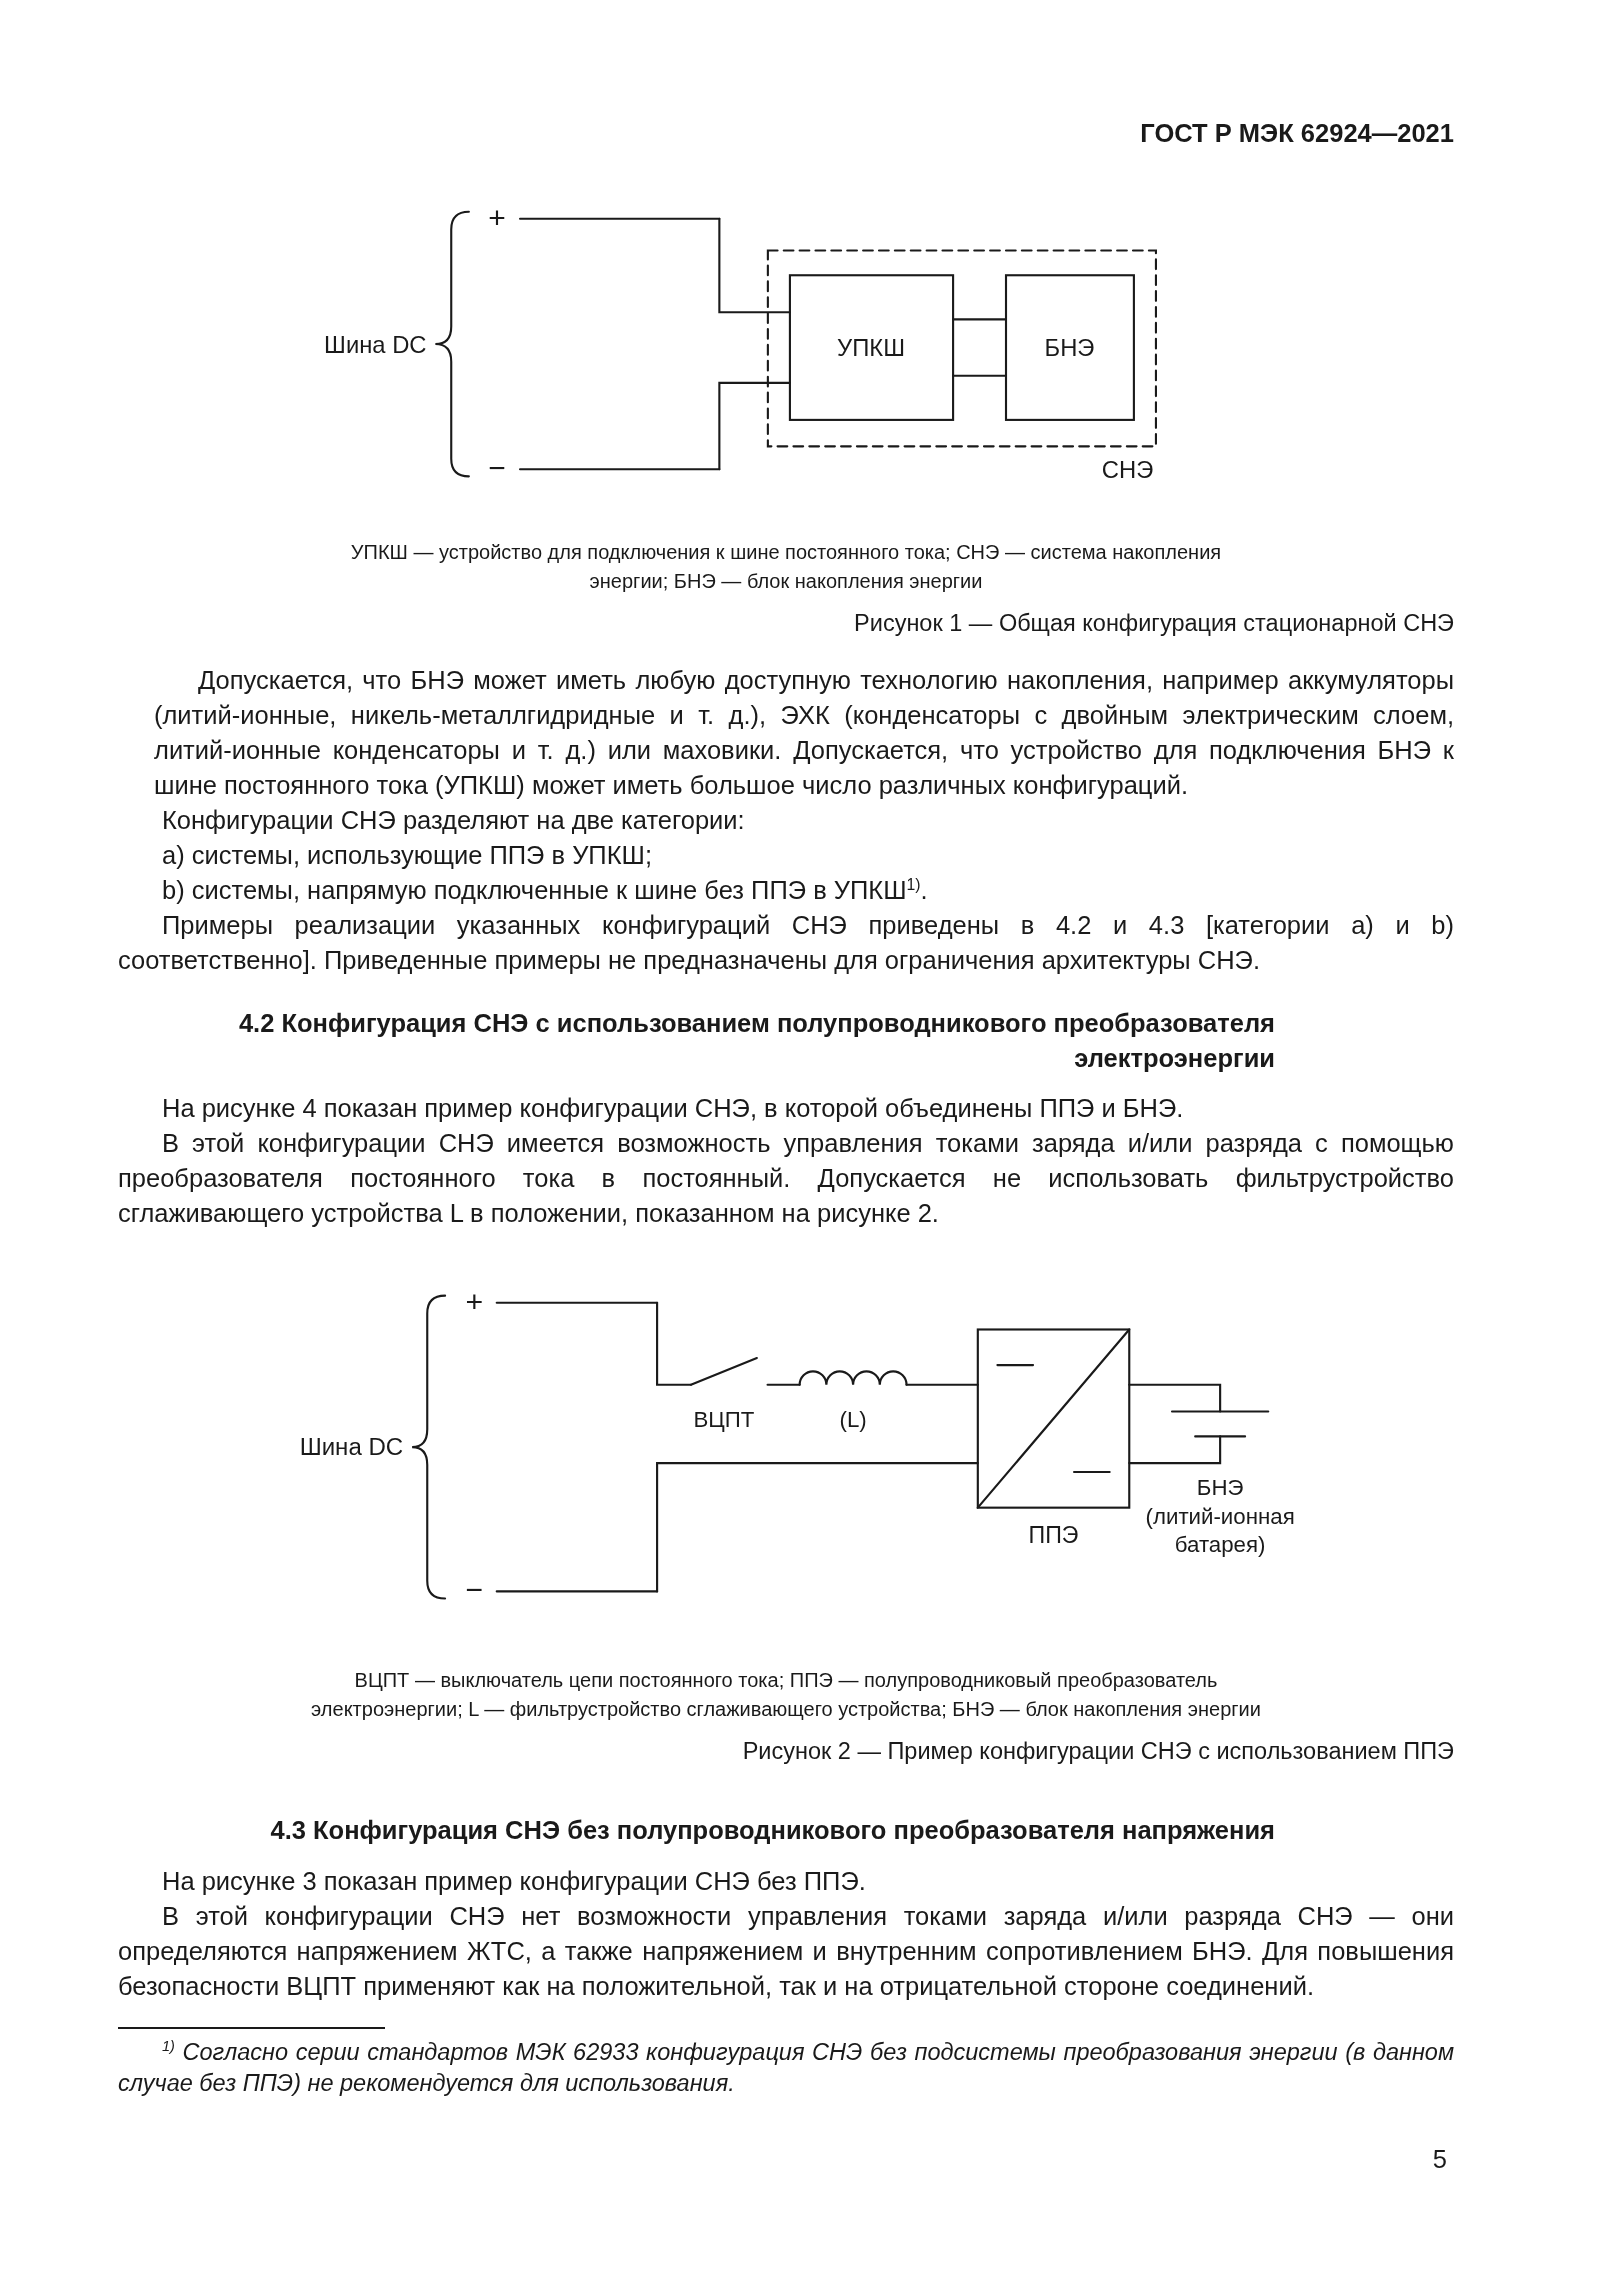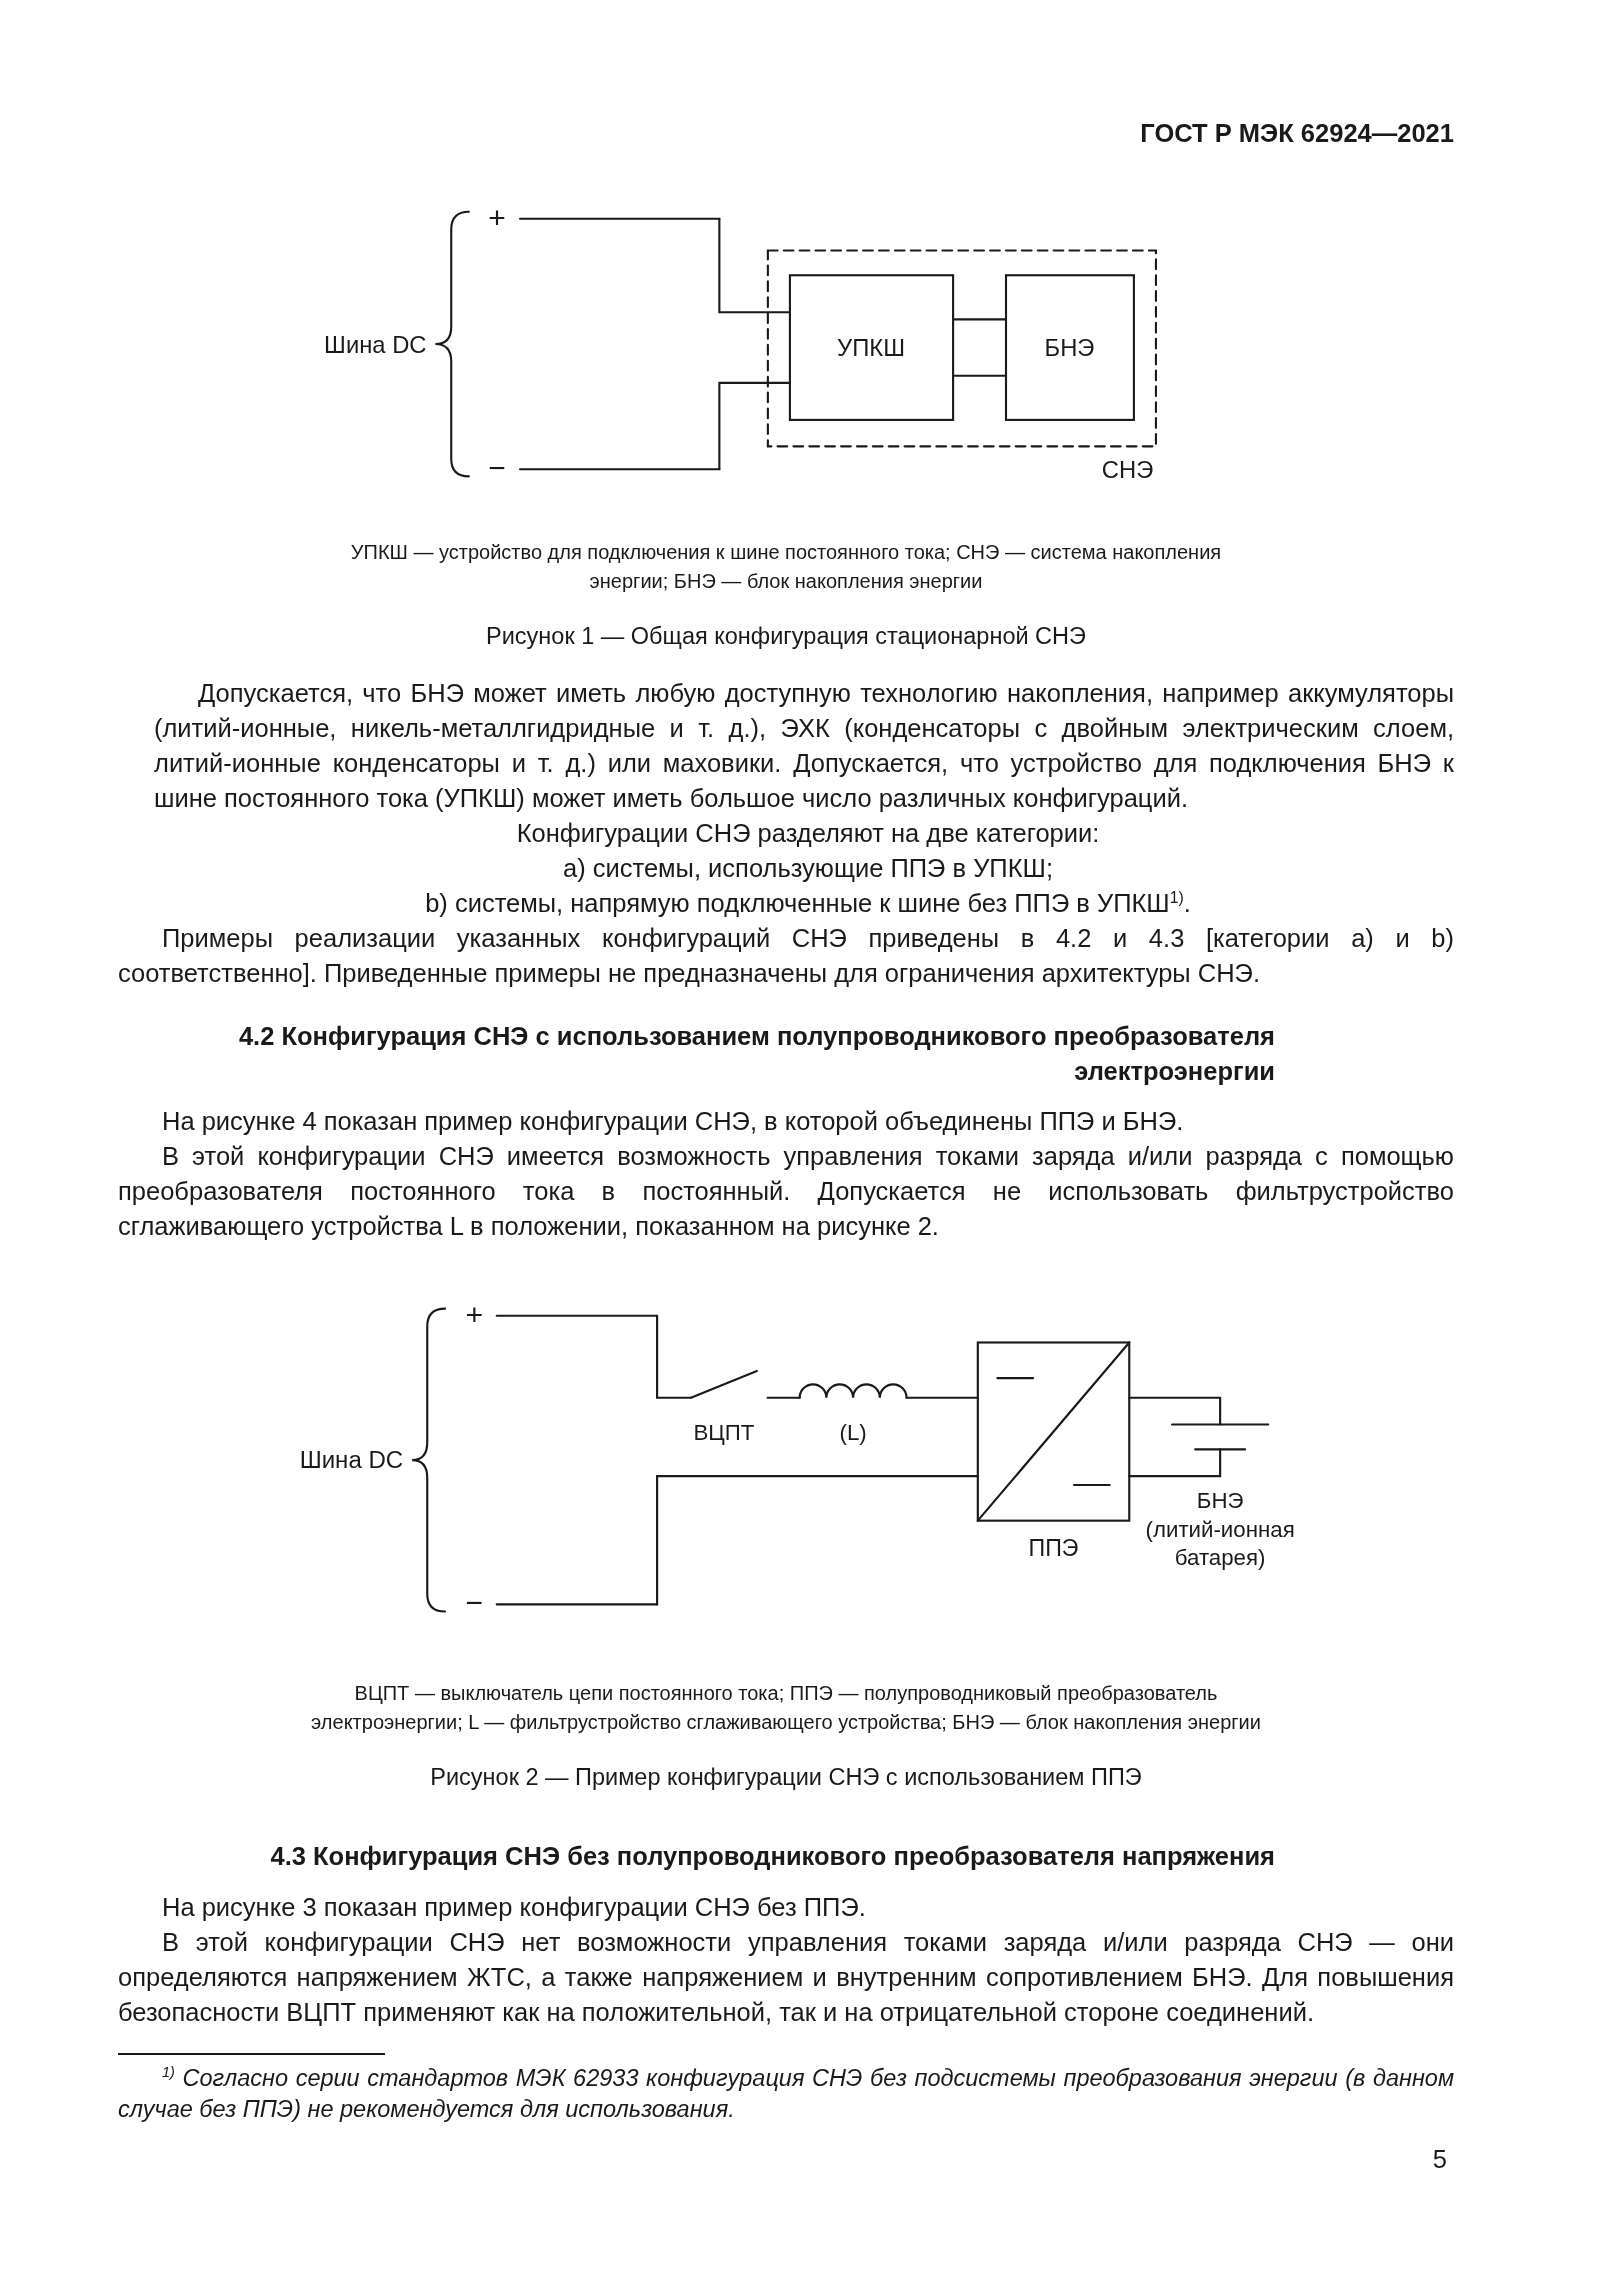--- a/index.html
+++ b/index.html
@@ -24,25 +24,25 @@
     font-size: 20px;
     line-height: 29px;
     text-align: center;
     margin: 13.7px auto 0;
   }
   .legend-1 { max-width: 882px; }
   .legend-2 { max-width: 970px; }
   .caption {
     font-size: 23.5px;
     line-height: 29px;
-    text-align: center;
-    margin-top: 26px;
+    text-align: right;
+    margin-top: 13px;
   }
   .body-p { text-align: justify; text-indent: 44px; }
-  .li { text-align: center; }
+  .li { text-align: left; }
   .mt-lg { margin-top: 25.5px; margin-left: 36px; }
   .heading {
     font-size: 25.5px;
     line-height: 35px;
     font-weight: bold;
     padding-left: 44px;
     max-width: 1157px;
     margin: 27.4px 0 15.7px;
     text-align: right;
   }

